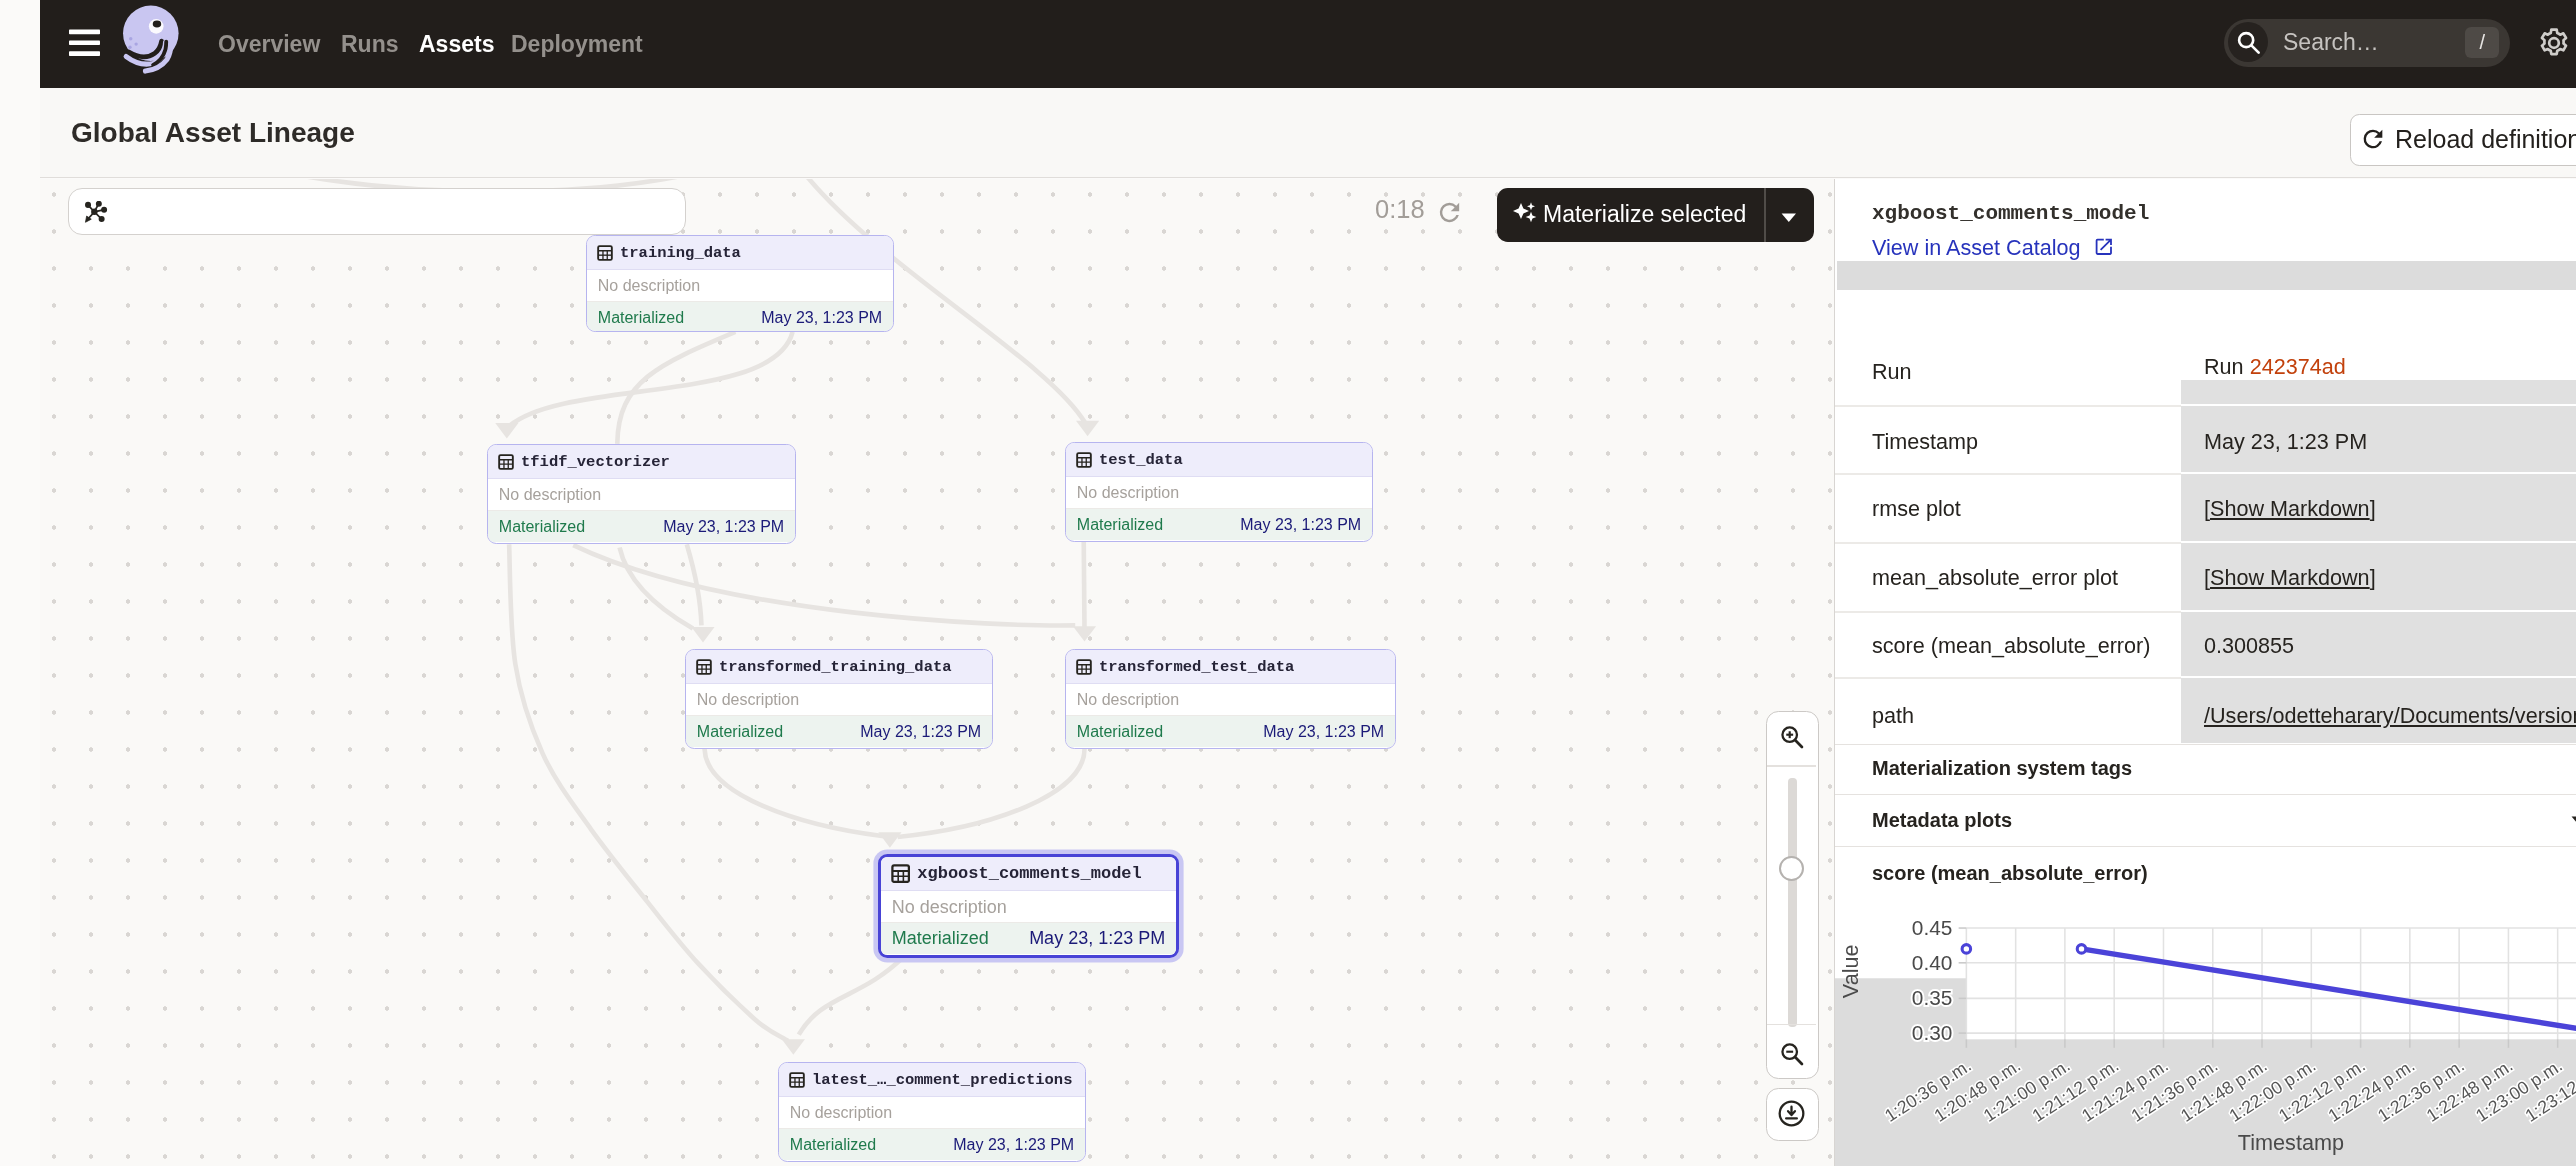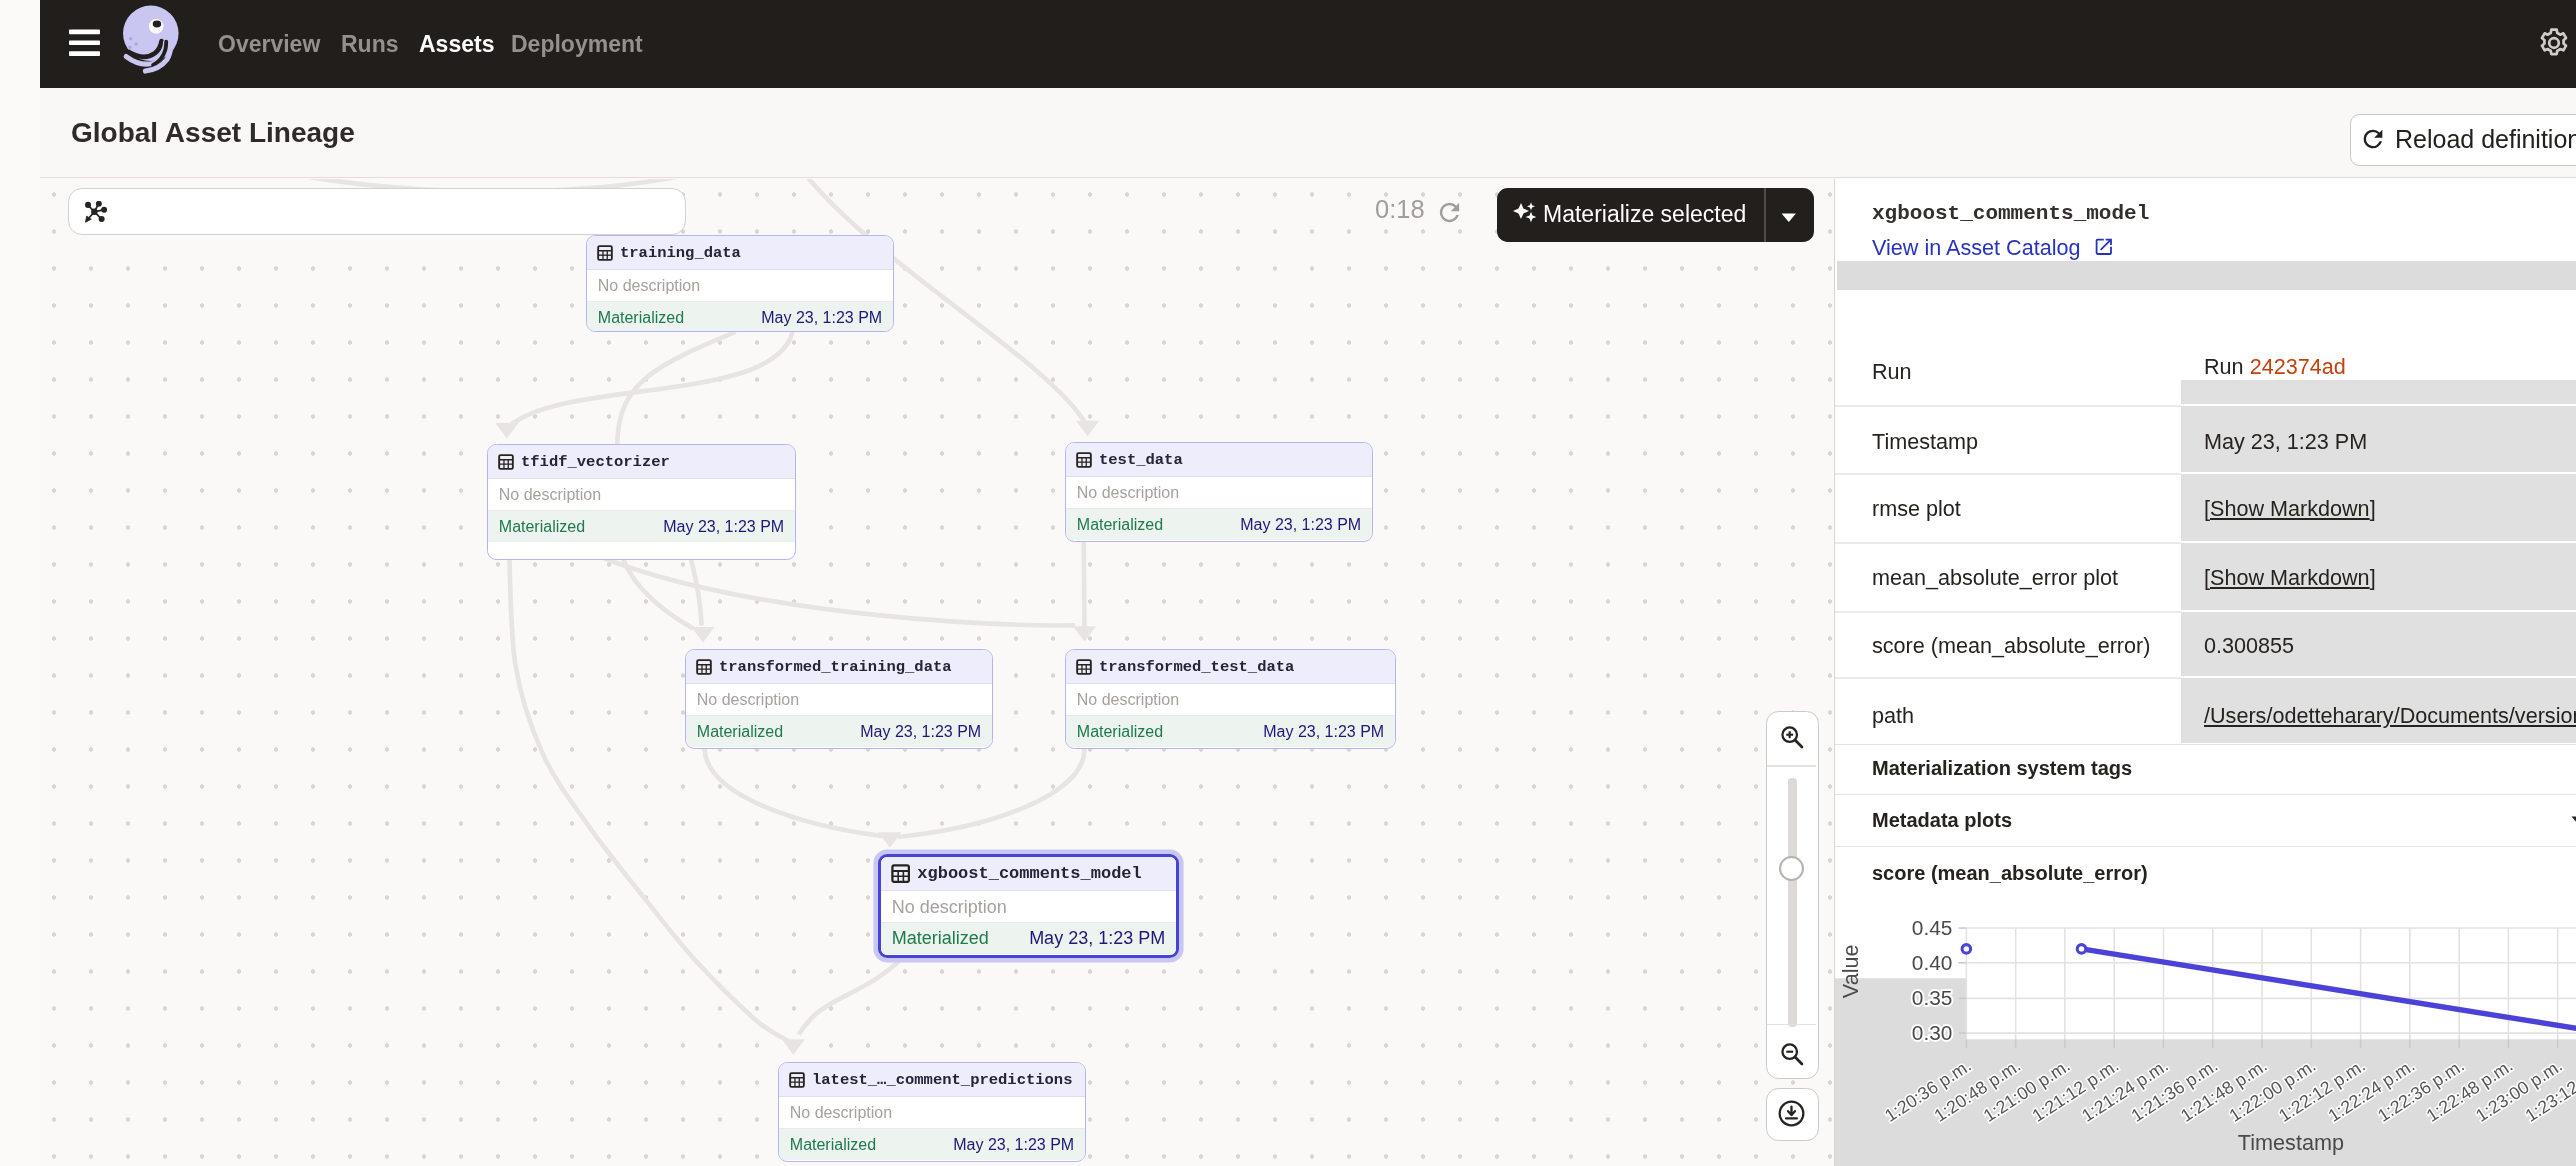--- a/index.html
+++ b/index.html
@@ -81,20 +81,29 @@
       <circle cx="56" cy="29" r="9.5" fill="#FBFAFE"></circle>
       <ellipse cx="57" cy="26" rx="5.5" ry="4.5" fill="#221E1B"></ellipse>
       <circle cx="23" cy="45" r="2.2" fill="#A9A5E2"></circle>
         <circle cx="30" cy="52" r="2.2" fill="#A9A5E2"></circle>
         <circle cx="22" cy="56" r="2.2" fill="#A9A5E2"></circle>
     </svg>
     <span class="navlink" style="left:178px">Overview</span>
     <span class="navlink" style="left:301px">Runs</span>
     <span class="navlink active" style="left:379px">Assets</span>
     <span class="navlink" style="left:471px">Deployment</span>
+    <div id="searchpill">
+      <div class="circ"></div>
+      <svg class="abs" style="left:11.6px;top:11.6px" width="25" height="25" viewBox="0 0 32 32">
+          <circle cx="13" cy="13" r="9" fill="none" stroke="#fff" stroke-width="3.4"></circle>
+          <line x1="20" y1="20" x2="29" y2="29" stroke="#fff" stroke-width="3.4" stroke-linecap="round"></line>
+        </svg>
+      <span class="ph">Search…</span>
+      <div class="key">/</div>
+    </div>
     <svg class="abs" style="left:2497px;top:26px" width="34" height="34" viewBox="0 0 24 24">
         <g fill="none" stroke="#CFCDCA" stroke-width="1.9" stroke-linejoin="round">
           <path d="M13.9 2.6 l.4 2.3 a7.3 7.3 0 0 1 2.1 1.2 l2.2-.9 1.9 3.3 -1.8 1.5 a7.4 7.4 0 0 1 0 2.4 l1.8 1.5 -1.9 3.3 -2.2-.9 a7.3 7.3 0 0 1 -2.1 1.2 l-.4 2.3 h-3.8 l-.4-2.3 a7.3 7.3 0 0 1 -2.1-1.2 l-2.2.9 -1.9-3.3 1.8-1.5 a7.4 7.4 0 0 1 0-2.4 L3.5 8.5 l1.9-3.3 2.2.9 a7.3 7.3 0 0 1 2.1-1.2 l.4-2.3 z"></path>
           <circle cx="12" cy="12" r="3.4"></circle>
         </g>
       </svg>
   </div>
   <div id="phead">
     <h1>Global Asset Lineage</h1>
     <div id="reloadbtn"><svg style="vertical-align:-5.4px;margin-right:7.7px" width="28" height="28" viewBox="0 0 24 24">
@@ -135,21 +144,21 @@
               <line x1="8.2" y1="8" x2="8.2" y2="20" stroke-width="1.8"></line>
               <line x1="14.1" y1="8" x2="14.1" y2="20" stroke-width="1.8"></line>
             </g>
           </svg>training_data</div>
       <div class="bd">No description</div>
       <div class="ft">
           <span class="m">Materialized</span>
           <span class="d">May 23, 1:23 PM</span>
         </div>
     </div>
-    <div class="node" style="left:447px;top:265px;width:309px;height:116px">
+    <div class="node" style="left:447px;top:265px;width:309px;height:100px">
       <div class="hd"><svg width="16" height="16" viewBox="0 0 22 22">
             <g fill="none" stroke="#26241F">
               <rect x="1.6" y="1.6" width="18.8" height="18.8" rx="2" stroke-width="2.6"></rect>
               <line x1="2" y1="8" x2="20" y2="8" stroke-width="2.2"></line>
               <line x1="2" y1="14" x2="20" y2="14" stroke-width="1.8"></line>
               <line x1="8.2" y1="8" x2="8.2" y2="20" stroke-width="1.8"></line>
               <line x1="14.1" y1="8" x2="14.1" y2="20" stroke-width="1.8"></line>
             </g>
           </svg>tfidf_vectorizer</div>
       <div class="bd">No description</div>

